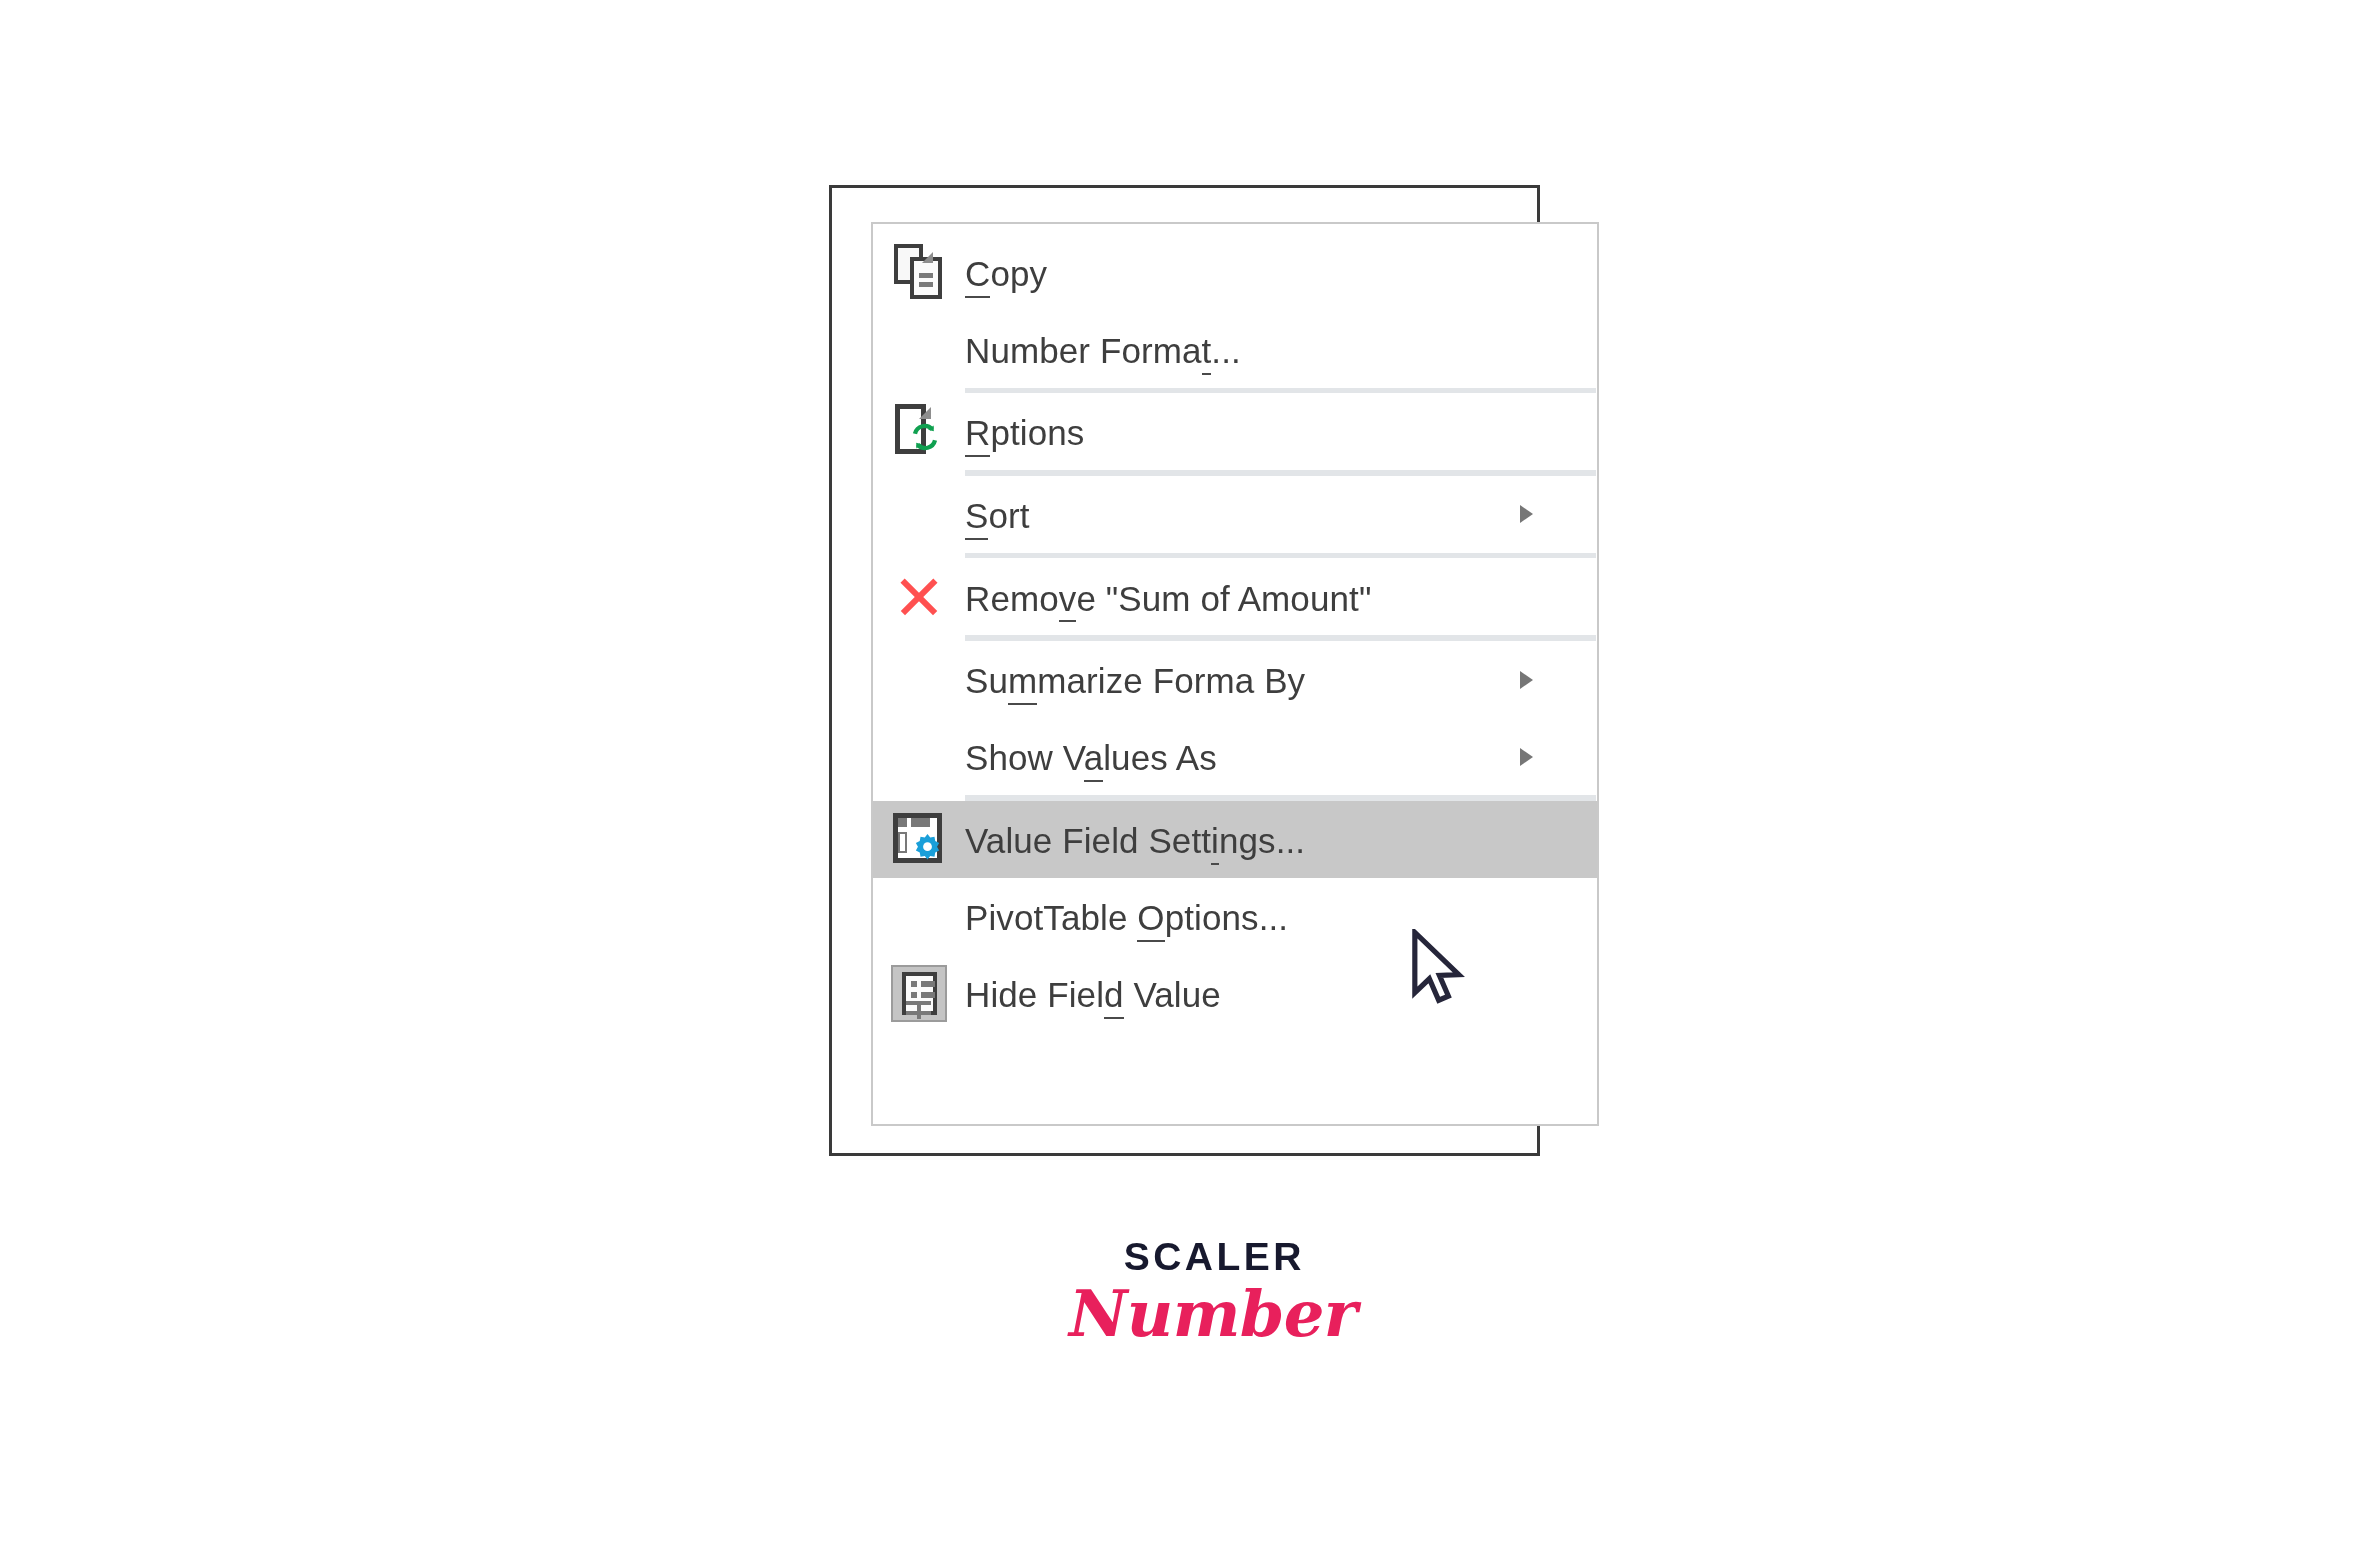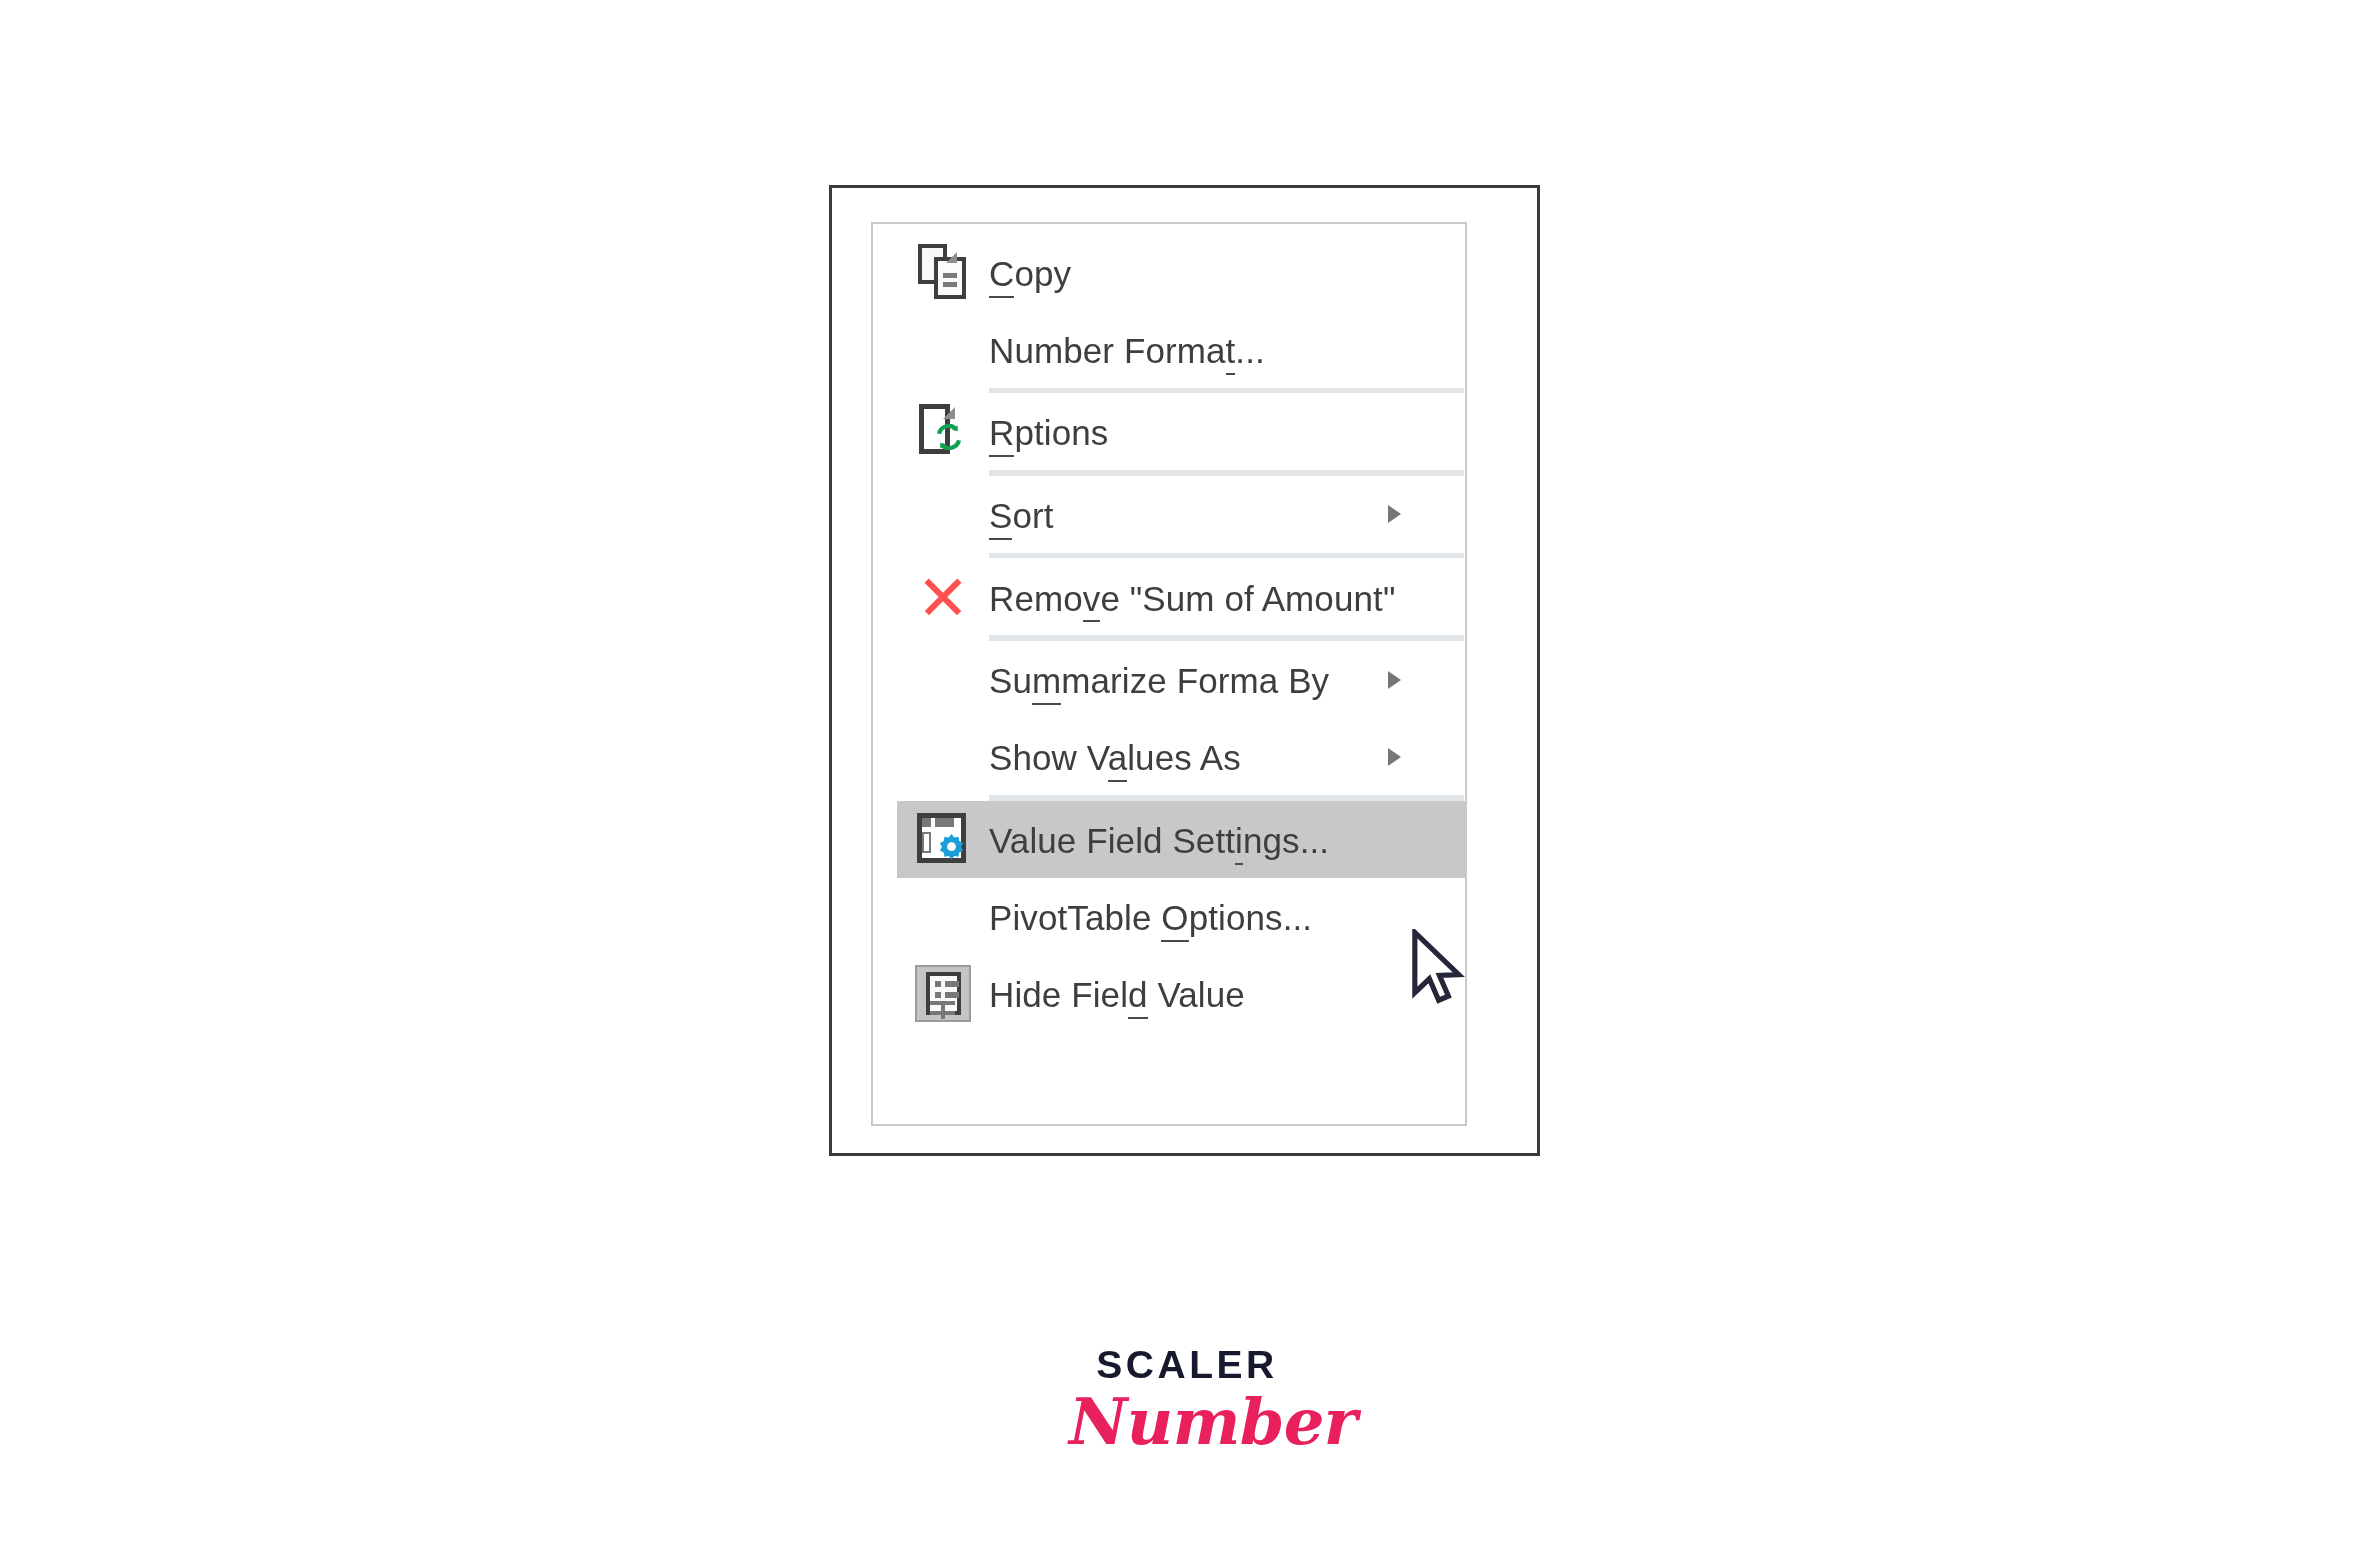--- a/index.html
+++ b/index.html
@@ -25,26 +25,25 @@
     border: 3.5px solid #3a3a3a;
     background: #ffffff;
     box-sizing: border-box;
   }
 
   
   #context-menu {
     position: absolute;
     left: 871px;
     top: 222px;
-    width: 596px;
+    width: 728px;
     height: 904px;
     background: #ffffff;
     border: 2.8px solid #c9c9c9;
     box-sizing: border-box;
-    padding-left: 24px;
   }
 
   .menu-list {
     position: relative;
     width: 100%;
     padding: 9.7px 0 11px 0;
     box-sizing: border-box;
   }
 
   
@@ -234,23 +233,23 @@
     top: 929px;
     width: 63px;
     height: 83px;
     pointer-events: none;
   }
 
   
   #logo {
     position: absolute;
     left: 1069px;
-    top: 1345px;
+    top: 1237px;
     width: 236px;
-    text-align: center;
+    text-align: right;
   }
   #logo .scaler {
     font-family: "Liberation Sans", sans-serif;
     font-weight: bold;
     font-size: 39px;
     letter-spacing: 3.5px;
     color: #17192e;
     line-height: 1;
   }
   #logo .topics {

